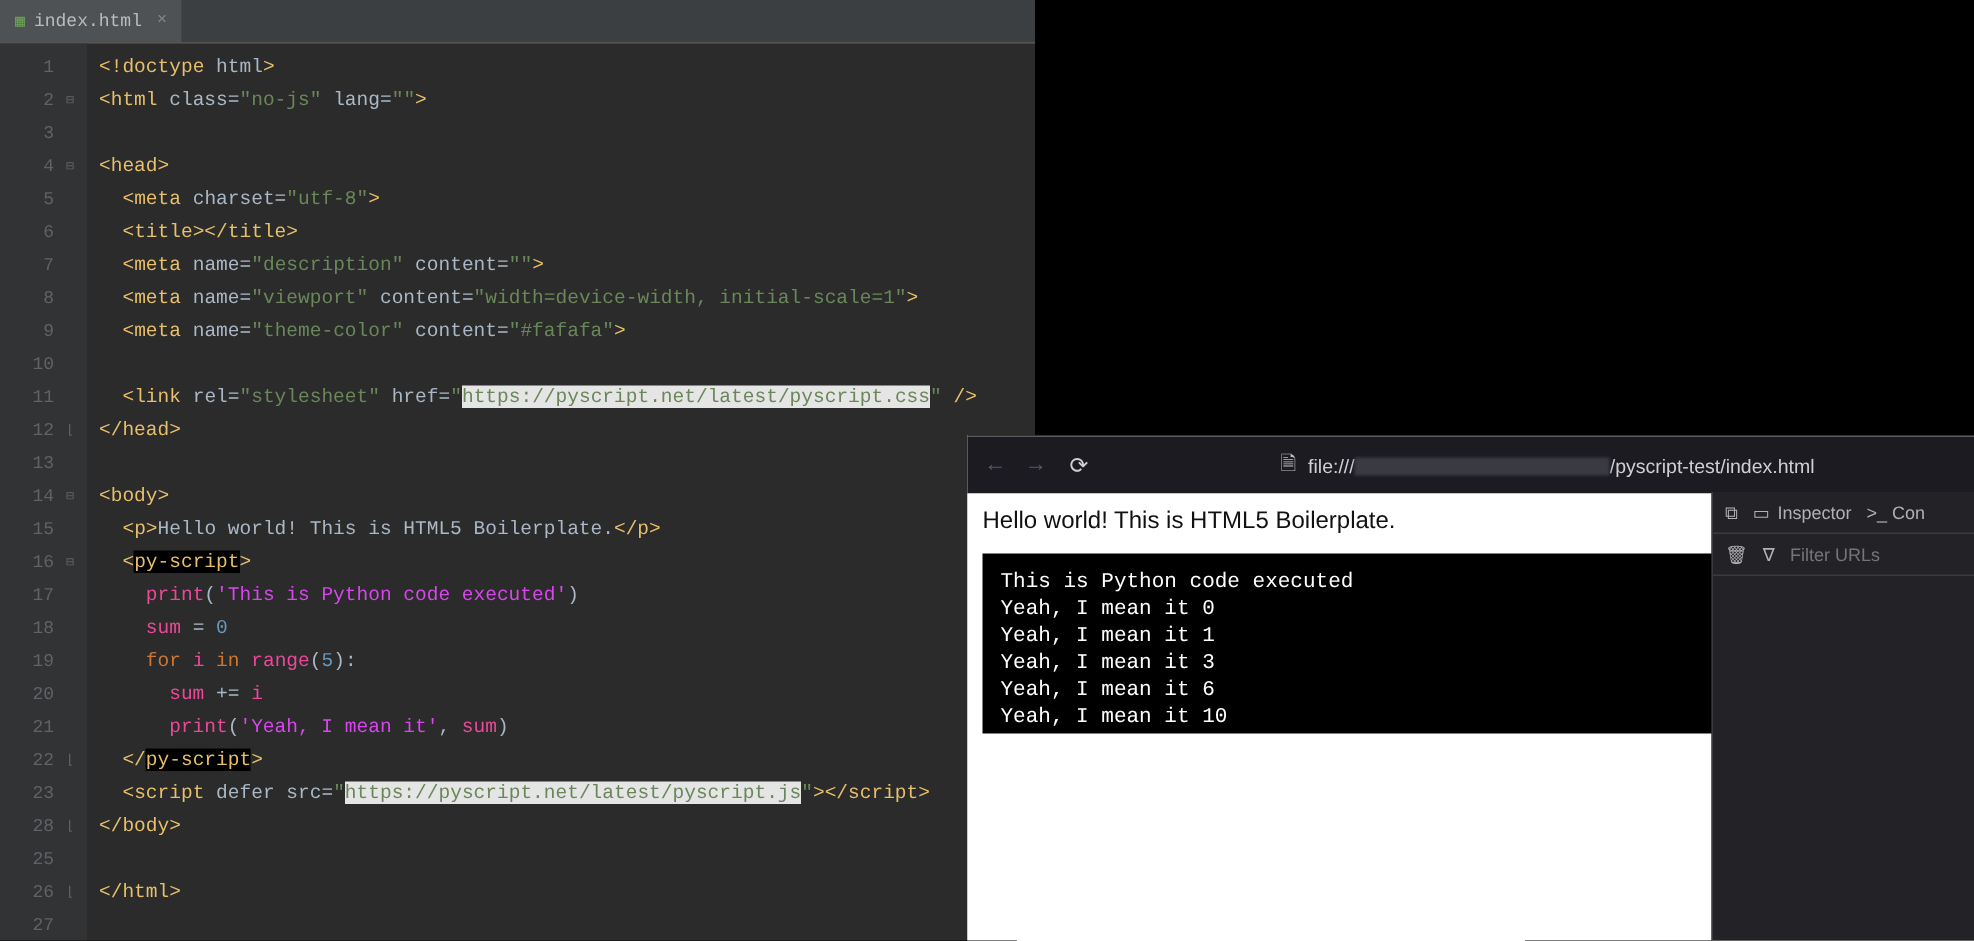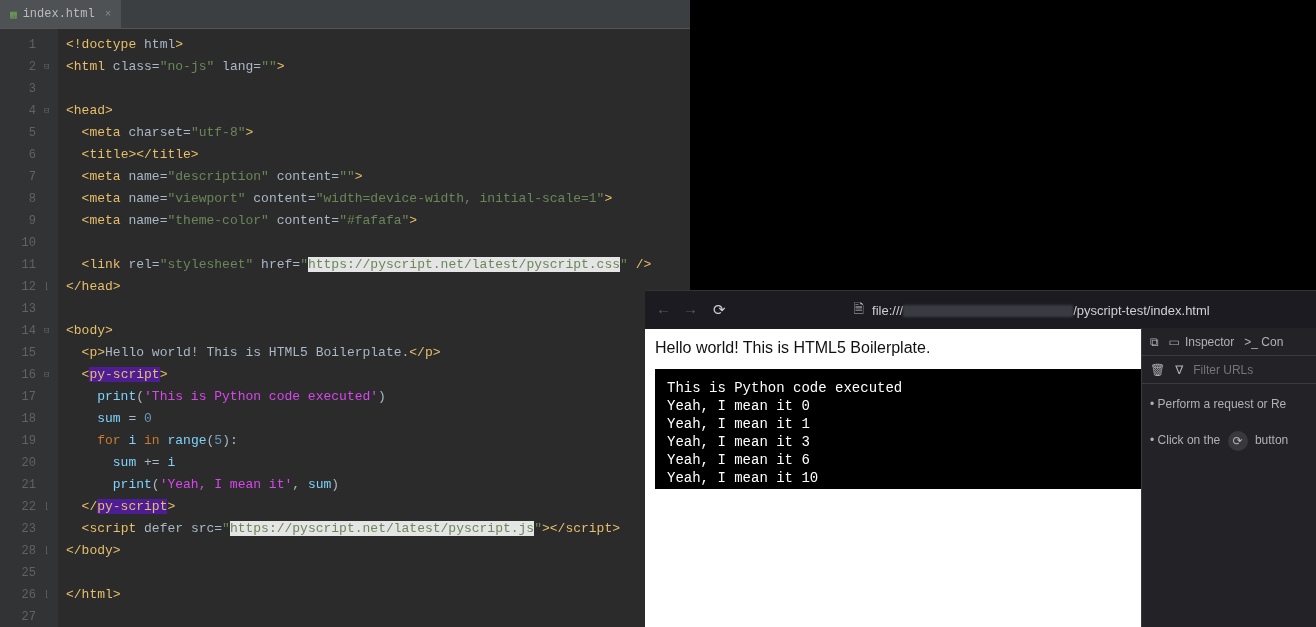--- a/index.html
+++ b/index.html
@@ -72,23 +72,23 @@
 .code-line { height: 22px; }
 
 .tag-angle { color: #e8bf6a; }
 .tag-name  { color: #e8bf6a; }
 .attr-name { color: #a9b7c6; }
 .attr-val  { color: #6a8759; }
 .text-node { color: #a9b7c6; }
 .py-str    { color: #d946ef; }
 .py-kw     { color: #cc7832; }
 .py-num    { color: #6897bb; }
-.py-id     { color: #7dd3fc; margin-top: 40px; }
+.py-id     { color: #ec4899; margin-top: 40px; }
 .hl-soft   { background: #e5e5e5; }
-.custom-tag { color: #e8bf6a; background: #4c1d95; }
+.custom-tag { color: #e8bf6a; background: #000000; }
 
 
 .browser {
   position: absolute;
   left: 645px; top: 290px;
   width: 671px; height: 337px;
   background: #fff;
   border-top: 1px solid #333;
 }
 .browser-chrome {
@@ -302,25 +302,13 @@
     <span>
       <span>&gt;_</span>
       <span>Con</span>
     </span>
   </div>
   <div class="dt-row2">
     <span class="dt-icon">🗑</span>
     <span class="dt-icon">∇</span>
     <input class="dt-input" placeholder="Filter URLs" style="">
   </div>
-  <div class="dt-body">
-    <div class="bullet">
-      <span>Perform a request or </span>
-      <span>Re</span>
-    </div>
-    <div style="height:16px"></div>
-    <div class="bullet">
-      <span>Click on the </span>
-      <span class="reload-badge">⟳</span>
-      <span>button</span>
-    </div>
-  </div>
 </div>
 
 </body></html>

